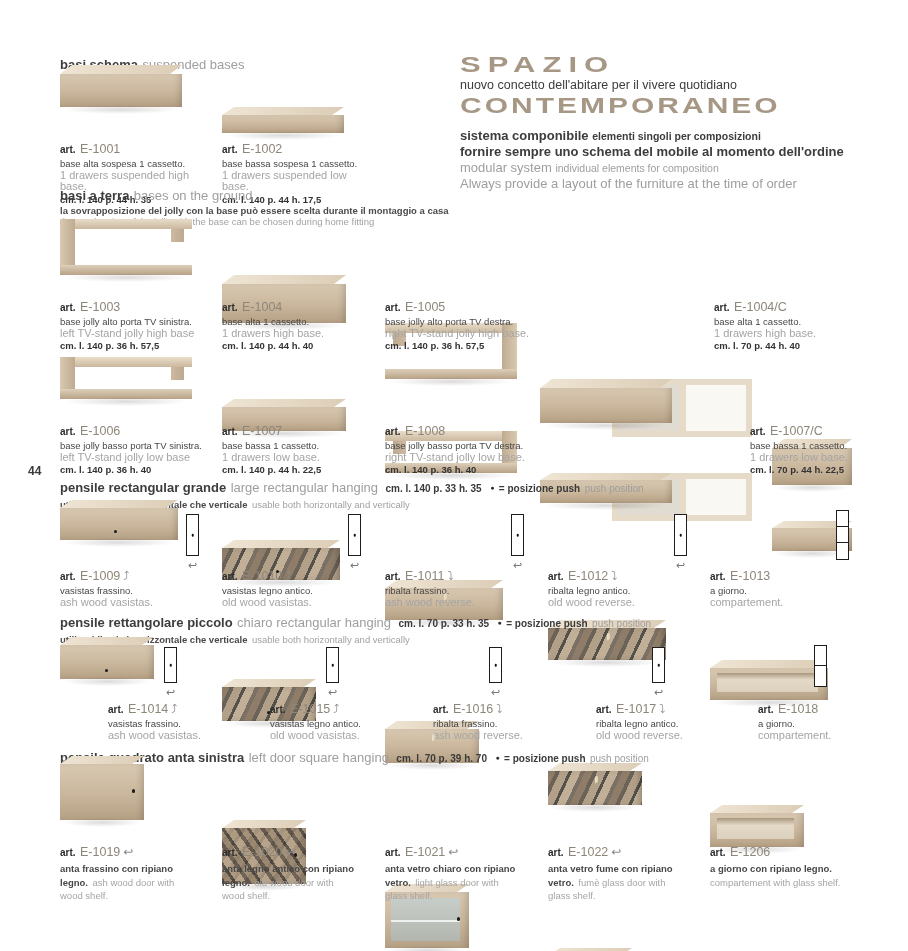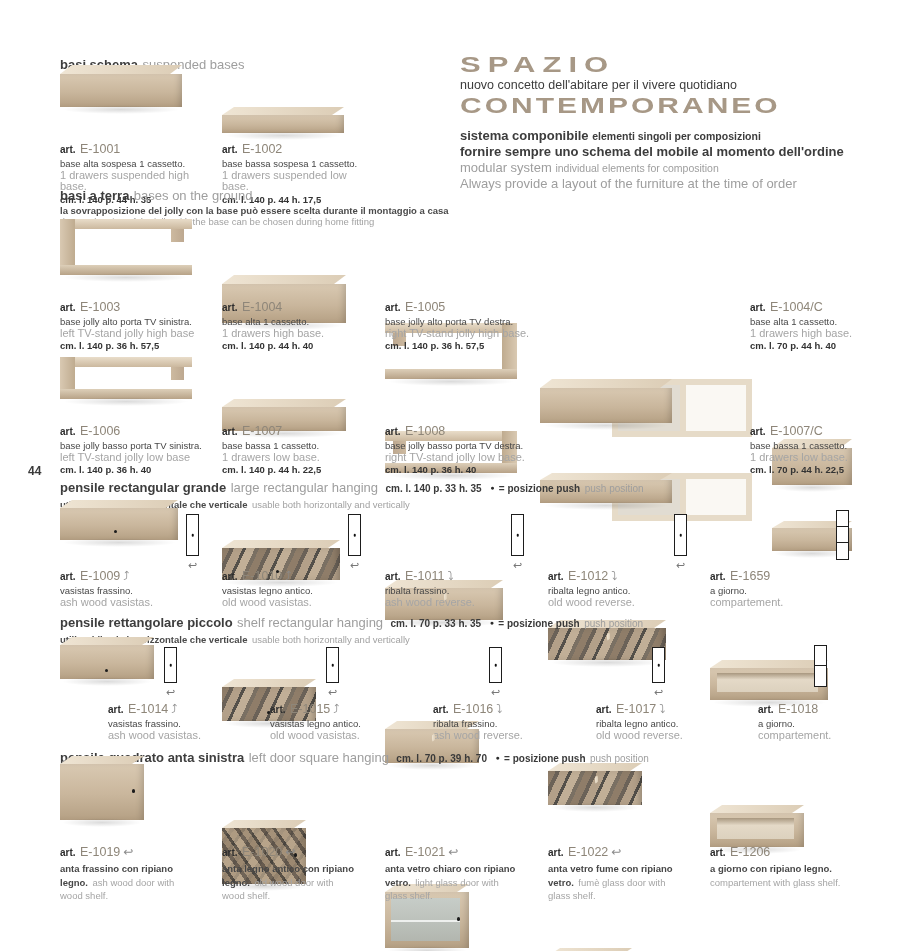--- a/index.html
+++ b/index.html
@@ -198,21 +198,21 @@
         <span class="c-it">base alta 1 cassetto.</span>
         <span class="c-en">1 drawers high base.</span>
         <span class="c-dim">cm. l. 140 p. 44 h. 40</span>
       </div>
       <div class="cap" style="left:325px;">
         <div class="artline"><span class="art">art.</span> <span class="code">E-1005</span></div>
         <span class="c-it">base jolly alto porta TV destra.</span>
         <span class="c-en">right TV-stand jolly high base.</span>
         <span class="c-dim">cm. l. 140 p. 36 h. 57,5</span>
       </div>
-      <div class="cap" style="left:690px;">
+      <div class="cap" style="left:654px;">
         <div class="artline"><span class="art">art.</span> <span class="code">E-1004/C</span></div>
         <span class="c-it">base alta 1 cassetto.</span>
         <span class="c-en">1 drawers high base.</span>
         <span class="c-dim">cm. l. 70 p. 44 h. 40</span>
       </div>
     </div>
 
     <div class="imgrow" style="height:58px;">
       <div class="fx jolly" style="left:0;bottom:8px;width:132px;height:42px;">
           <div class="bar-top"></div>
@@ -365,31 +365,31 @@
         <div class="artline"><span class="art">art.</span> <span class="code">E-1011</span><span class="arrow">⤵</span></div>
         <span class="c-it">ribalta frassino.</span>
         <span class="c-en">ash wood reverse.</span>
       </div>
       <div class="cap" style="left:488px;">
         <div class="artline"><span class="art">art.</span> <span class="code">E-1012</span><span class="arrow">⤵</span></div>
         <span class="c-it">ribalta legno antico.</span>
         <span class="c-en">old wood reverse.</span>
       </div>
       <div class="cap" style="left:650px;">
-        <div class="artline"><span class="art">art.</span> <span class="code">E-1659</span></div>
+        <div class="artline"><span class="art">art.</span> <span class="code">E-1013</span></div>
         <span class="c-it">a giorno.</span>
         <span class="c-en">compartement.</span>
       </div>
     </div>
   </div>
 
   <div class="abs" style="left:60px;top:613px;width:848px;">
     <div class="sechead">
       <span class="h-it">pensile rettangolare piccolo</span>
-      <span class="h-en">shelf rectangular hanging</span>
+      <span class="h-en">chiaro rectangular hanging</span>
       <span class="h-dim">cm. l. 70 p. 33 h. 35</span>
       <span class="h-dot">●</span>
       <span class="h-push-it">= posizione push</span>
       <span class="h-push-en">push position</span>
     </div>
     <div class="secnote"><span class="n-it">utilizzabile sia in orizzontale che verticale</span> <span class="n-en">usable both horizontally and vertically</span></div>
 
     <div class="imgrow" style="height:56px;">
       <div class="fx b3d" style="left:0;bottom:8px;width:94px;height:42px;">
           <div class="top" style="height:8px;"></div>

